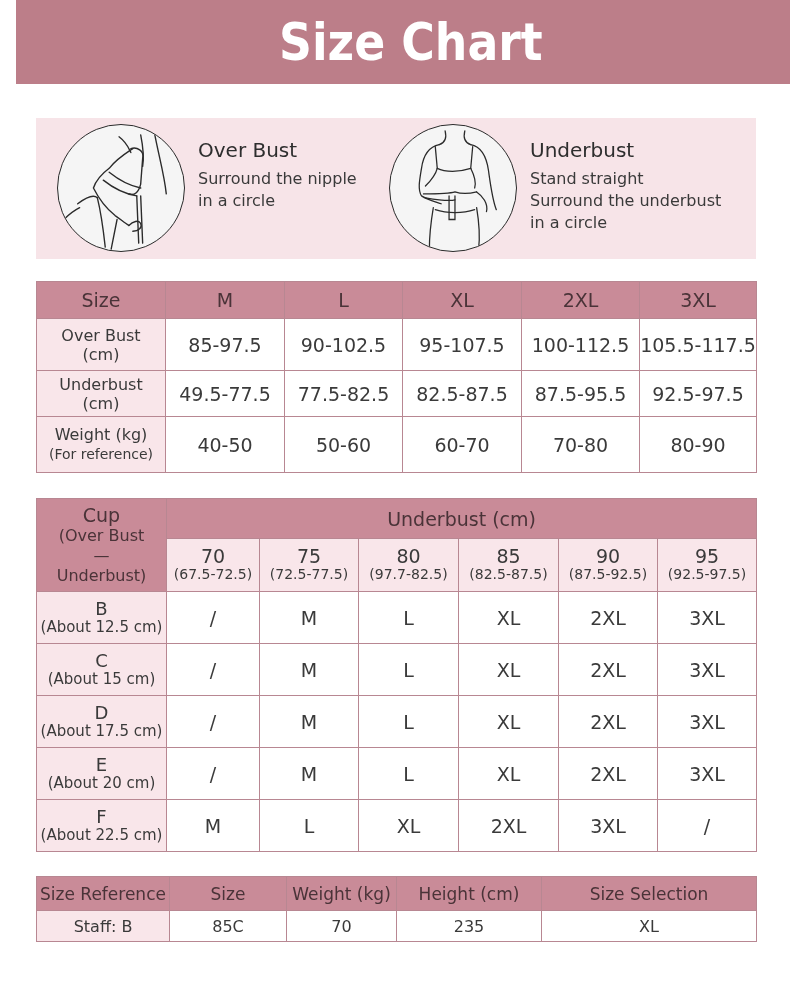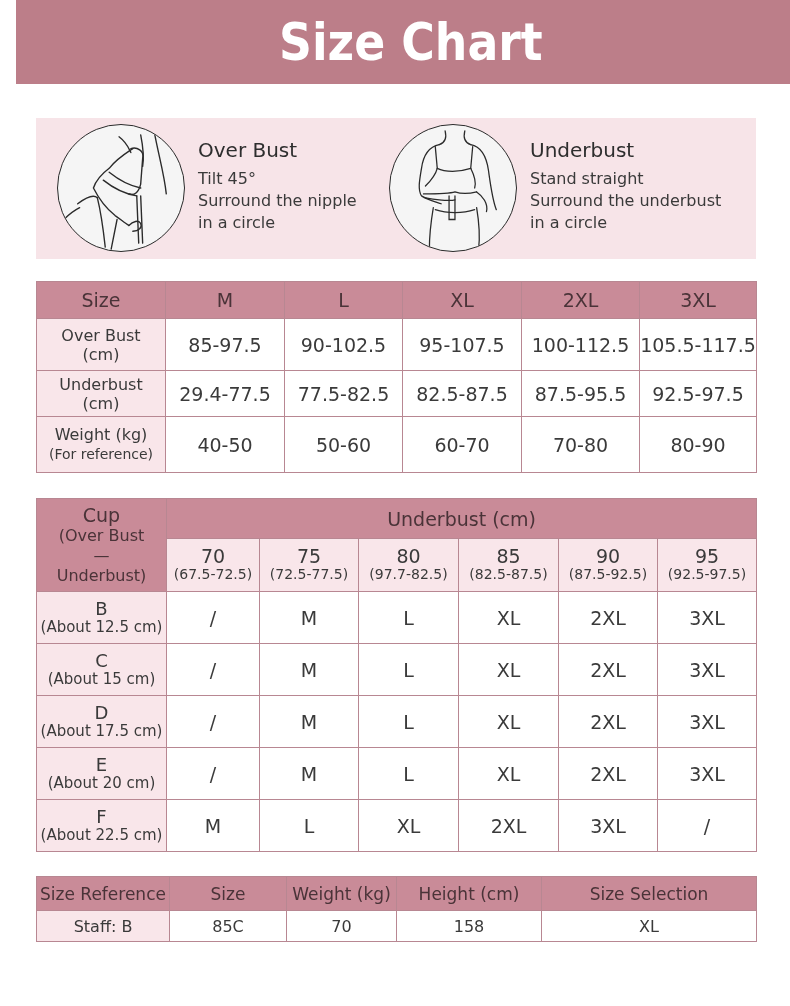--- a/index.html
+++ b/index.html
@@ -88,21 +88,20 @@
         <path d="M72 102 C76 98 82 96 84 100 C86 104 82 108 76 108"></path>
         <path d="M20 80 C28 74 36 70 40 74"></path>
         <path d="M6 96 C12 90 18 86 22 84"></path>
         <path d="M40 74 C44 90 46 106 48 124"></path>
         <path d="M60 96 C58 106 56 116 54 126"></path>
         <path d="M98 8 C102 30 108 50 110 70"></path>
       </svg>
     </div>
     <div class="guide-text">
       <div class="guide-title">Over Bust</div>
-      <div class="guide-line">Tilt 45°</div>
       <div class="guide-line">Surround the nipple</div>
       <div class="guide-line">in a circle</div>
     </div>
   </div>
 
   <div class="guide-item right">
     <div class="circle">
       <svg viewBox="0 0 128 128" fill="none" stroke="#2b2b2b" stroke-width="1.3" stroke-linecap="round">
         <path d="M56 6 C58 14 56 18 50 20"></path>
         <path d="M76 6 C74 14 76 18 82 20"></path>
@@ -158,21 +157,21 @@
     <td class="cell">90-102.5</td>
     <td class="cell">95-107.5</td>
     <td class="cell">100-112.5</td>
     <td class="cell">105.5-117.5</td>
   </tr>
   <tr class="r2">
     <td class="rowhdr lab">
       <div>Underbust</div>
       <div>(cm)</div>
     </td>
-    <td class="cell">29.4-77.5</td>
+    <td class="cell">49.5-77.5</td>
     <td class="cell">77.5-82.5</td>
     <td class="cell">82.5-87.5</td>
     <td class="cell">87.5-95.5</td>
     <td class="cell">92.5-97.5</td>
   </tr>
   <tr class="r3">
     <td class="rowhdr lab">
       <div>Weight (kg)</div>
       <div><small>(For reference)</small></div>
     </td>
@@ -293,17 +292,17 @@
     <th class="hdr">Size Reference</th>
     <th class="hdr">Size</th>
     <th class="hdr">Weight (kg)</th>
     <th class="hdr">Height (cm)</th>
     <th class="hdr">Size Selection</th>
   </tr>
   <tr>
     <td class="rowhdr">Staff: B</td>
     <td class="cell">85C</td>
     <td class="cell">70</td>
-    <td class="cell">158</td>
+    <td class="cell">235</td>
     <td class="cell">XL</td>
   </tr>
 </tbody>
   </table>
 
 </body></html>

